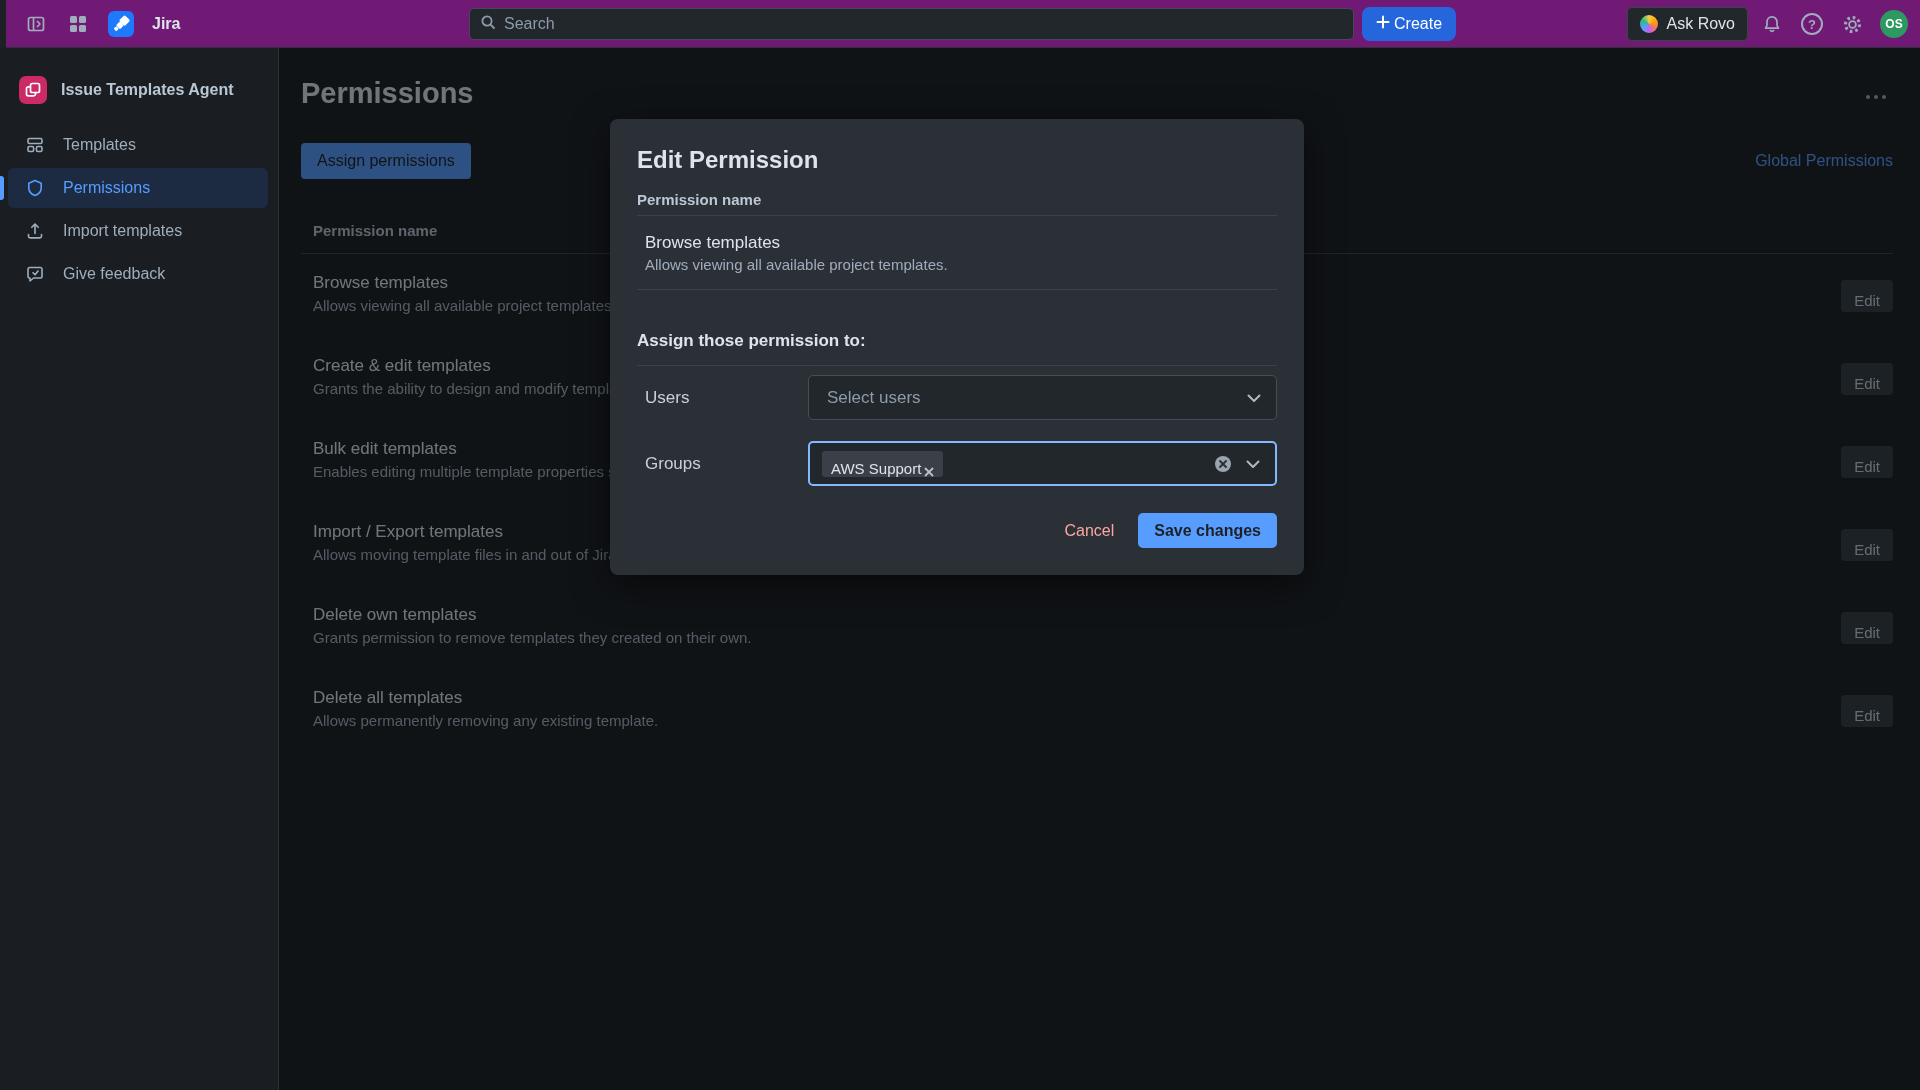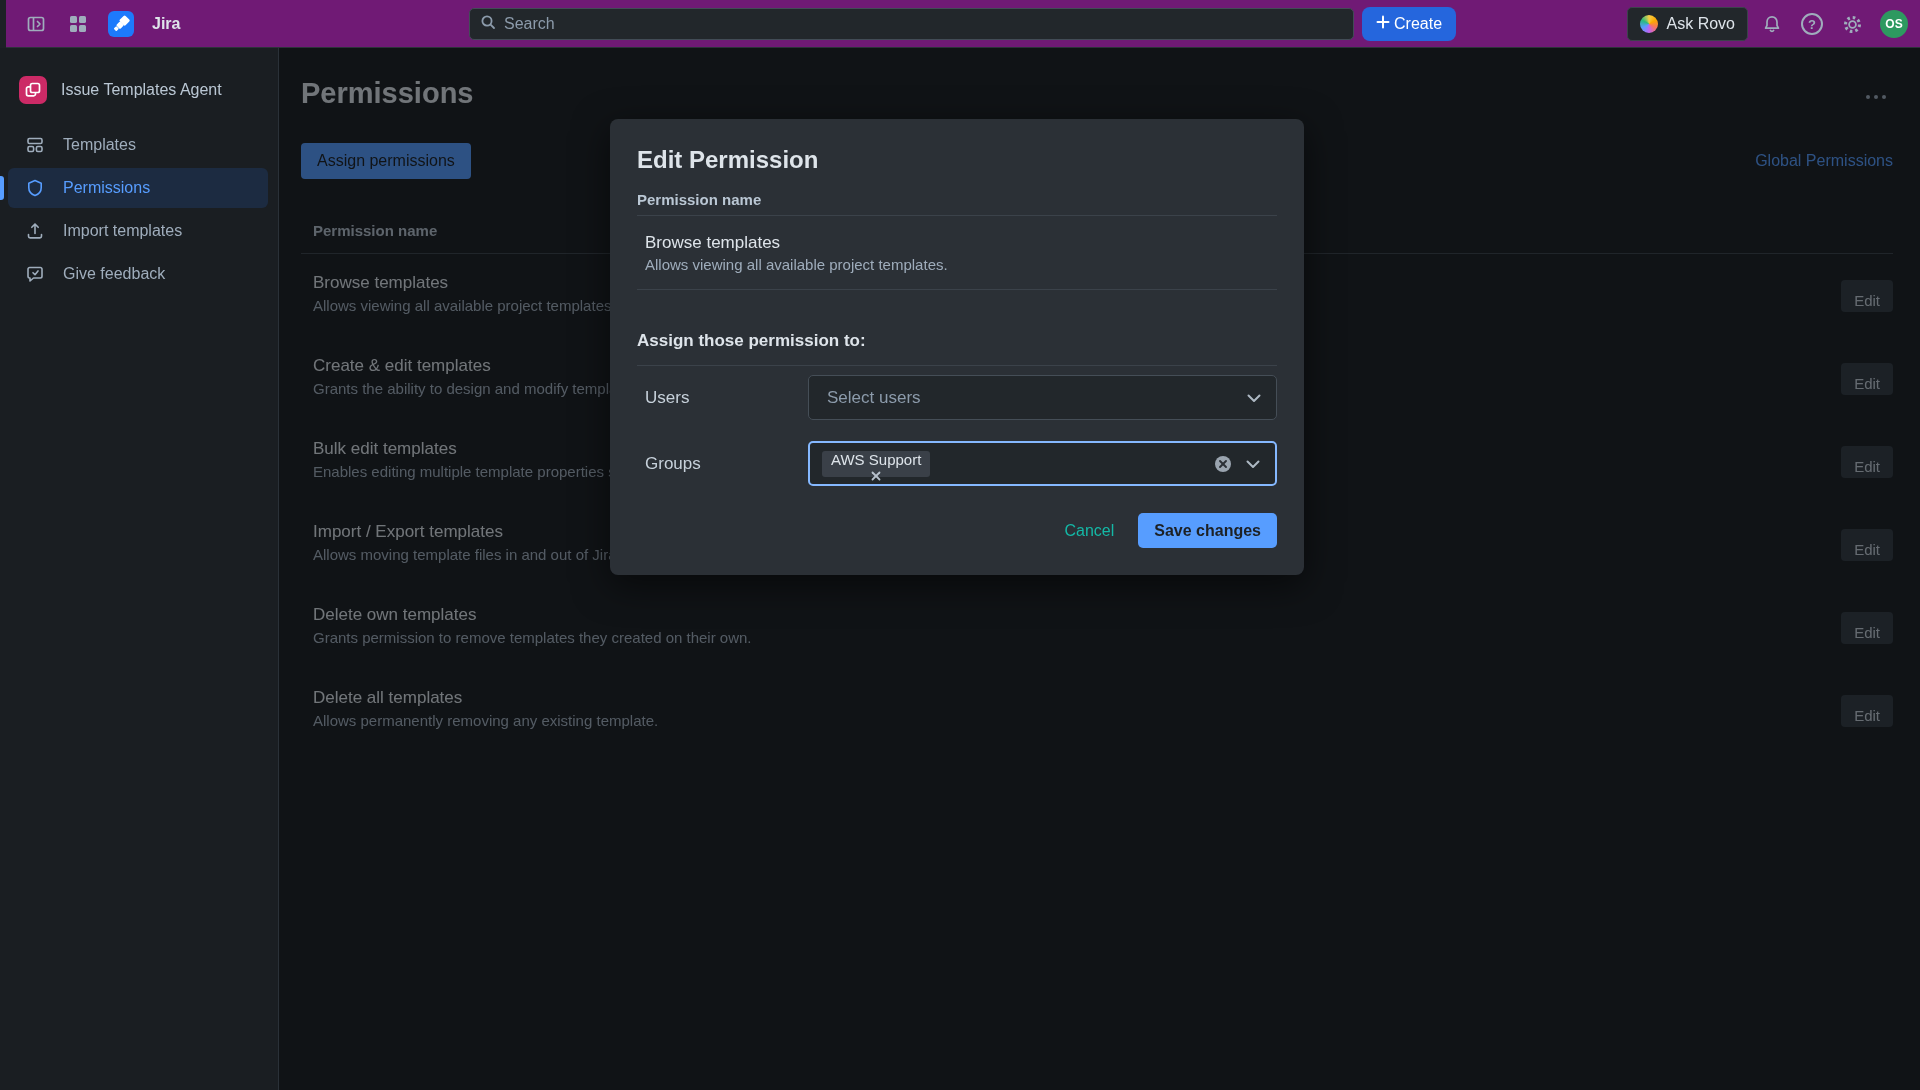--- a/index.html
+++ b/index.html
@@ -39,21 +39,21 @@
                  display:flex; align-items:center; justify-content:center;
                  color:#9fadbc; font-size:13px; font-weight:700; }
   .help-circle::after { content:"?"; }
 
   
   .sidebar { position:absolute; top:48px; left:0; bottom:0; width:279px; background:#1a1e22;
              border-right:1px solid #2a3138; z-index:30; }
   .project-head { display:flex; align-items:center; gap:14px; padding:28px 16px 18px 19px; }
   .project-icon { width:28px; height:28px; border-radius:7px; background:#cc2a66; flex:0 0 28px;
                   display:flex; align-items:center; justify-content:center; }
-  .project-name { color:#bac7d4; font-size:16px; font-weight:400; }
+  .project-name { color:#bac7d4; font-size:16px; font-weight:700; }
   .nav-item { position:relative; height:40px; margin:3px 10px 3px 8px; border-radius:6px;
               display:flex; align-items:center; gap:18px; padding-left:17px;
               color:#9fadbc; font-size:16px; cursor:pointer; }
   .nav-item .nav-ico { width:20px; display:flex; justify-content:center; color:#9fadbc; }
   .nav-item.active { background:#1c2b41; color:#579dff; }
   .nav-item.active .nav-ico { color:#579dff; }
   .active-indicator { position:absolute; left:-8px; top:8px; width:4px; height:24px;
                       background:#579dff; border-radius:0 3px 3px 0; }
 
   
@@ -95,26 +95,26 @@
   .form-row { display:flex; align-items:center; }
   .form-row.users { margin-top:9px; }
   .form-row.groups { margin-top:21px; }
   .form-label { flex:0 0 171px; padding-left:8px; color:#c7d1db; font-size:17px; }
   .select-box { flex:1; height:45px; background:#22272b; border:1.5px solid #454e57;
                 border-radius:5px; display:flex; align-items:center; padding:0 15px 0 18px;
                 cursor:pointer; gap:14px; }
   .select-box.focused { border:2px solid #85b8ff; padding-left:12px; }
   .select-placeholder { flex:1; color:#8c9bab; font-size:17px; }
   .chip-area { flex:1; display:flex; align-items:center; }
-  .chip { height:26px; background:#3a4048; border-radius:3px; display:flex; align-items:center;
-          gap:3px; padding:0 9px; color:#dee4ea; font-size:15px;flex-direction:column; }
+  .chip { height:26px; background:#3a4048; border-radius:3px; display:flex; align-items:flex-end;
+          gap:3px; padding:0 9px; color:#dee4ea; font-size:15px; }
   .chip-x { border:none; background:transparent; padding:0; display:flex; cursor:pointer; color:#b7c1cc; }
   .sel-icon-btn { border:none; background:transparent; padding:0; display:flex; cursor:pointer; }
   .modal-footer { display:flex; justify-content:flex-end; align-items:center; gap:24px; margin-top:27px; }
-  .cancel-btn { background:transparent; border:none; color:#14b8a6; font-size:16px;
+  .cancel-btn { background:transparent; border:none; color:#fca5a5; font-size:16px;
                 font-weight:500; cursor:pointer; }
   .save-btn { height:35px; padding:0 16px; background:#579dff; color:#1d2125; border:none;
               border-radius:5px; font-size:16px; font-weight:600; cursor:pointer; }
 </style>
 </head>
 <body>
 
 <div class="screen">
 
   <header class="topbar">

